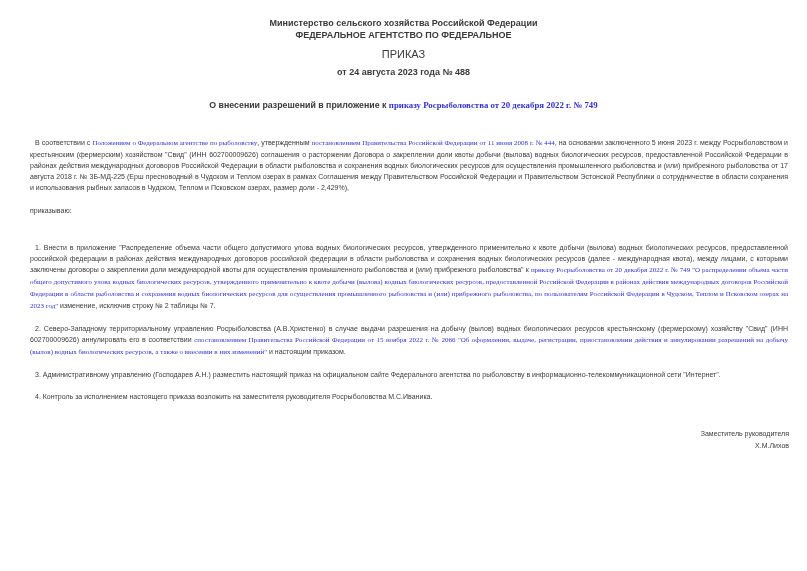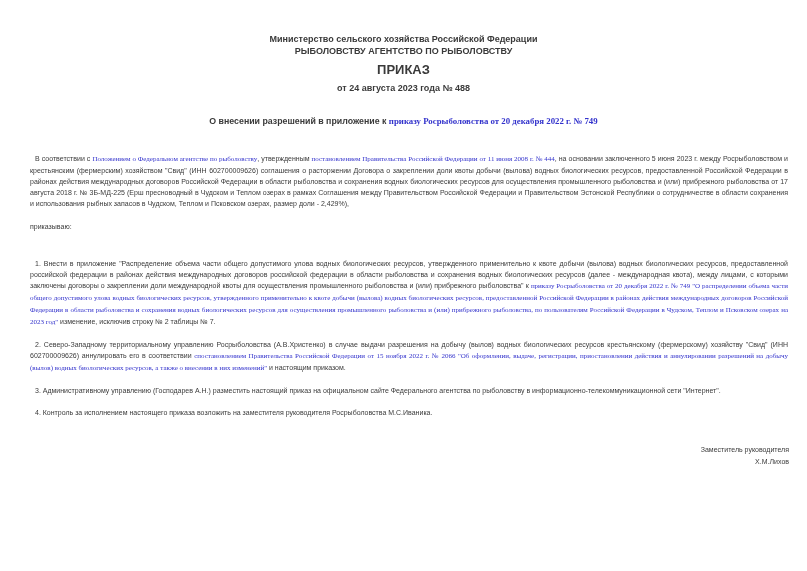--- a/index.html
+++ b/index.html
@@ -11,30 +11,30 @@
     position: relative;
     width: 807px;
     height: 571px;
     background: #ffffff;
     font-family: "Liberation Sans", sans-serif;
     color: #3a3a3a;
     overflow: hidden;
   }
   .doc-header {
     text-align: center;
-    padding-top: 33px;
+    padding-top: 17px;
   }
   .h-line {
     font-size: 9px;
     font-weight: 700;
     line-height: 12px;
   }
   .doc-type {
-    font-size: 13px;
-    font-weight: 700;
+    font-size: 11px;
+    font-weight: 400;
     line-height: 12px;
     margin-top: 7px;
   }
   .doc-date {
     font-size: 9px;
     font-weight: 700;
     line-height: 12px;
     margin-top: 6px;
     text-align: center;
   }
@@ -79,21 +79,21 @@
     line-height: 11.5px;
   }
 </style>
 </head>
 <body>
 
 <div class="page">
 
   <div class="doc-header">
     <div class="h-line">Министерство сельского хозяйства Российской Федерации</div>
-    <div class="h-line">РЫБОЛОВСТВУ АГЕНТСТВО ПО РЫБОЛОВСТВУ</div>
+    <div class="h-line">ФЕДЕРАЛЬНОЕ АГЕНТСТВО ПО ФЕДЕРАЛЬНОЕ</div>
     <div class="doc-type">ПРИКАЗ</div>
     <div class="doc-date">от 24 августа 2023 года № 488</div>
     <div class="doc-title"><span>О внесении разрешений в приложение к </span><span class="link">приказу Росрыболовства от 20 декабря 2022 г. № 749</span></div>
   </div>
 
   <div class="content">
     <p class="para intro"><span>В соответствии с </span><span class="link">Положением о Федеральном агентстве по рыболовству</span><span>, утвержденным </span><span class="link">постановлением Правительства Российской Федерации от 11 июня 2008 г. № 444</span><span>, на основании заключенного 5 июня 2023 г. между Росрыболовством и крестьянским (фермерским) хозяйством "Свид" (ИНН 602700009626) соглашения о расторжении Договора о закреплении доли квоты добычи (вылова) водных биологических ресурсов, предоставленной Российской Федерации в районах действия международных договоров Российской Федерации в области рыболовства и сохранения водных биологических ресурсов для осуществления промышленного рыболовства и (или) прибрежного рыболовства от 17 августа 2018 г. № 3Б-МД-225 (Ерш пресноводный в Чудском и Теплом озерах в рамках Соглашения между Правительством Российской Федерации и Правительством Эстонской Республики о сотрудничестве в области сохранения и использования рыбных запасов в Чудском, Теплом и Псковском озерах, размер доли - 2,429%),</span></p>
     <p class="para order-word">приказываю:</p>
     <p class="para order-item first-item"><span>1. Внести в приложение "Распределение объема части общего допустимого улова водных биологических ресурсов, утвержденного применительно к квоте добычи (вылова) водных биологических ресурсов, предоставленной российской федерации в районах действия международных договоров российской федерации в области рыболовства и сохранения водных биологических ресурсов (далее - международная квота), между лицами, с которыми заключены договоры о закреплении доли международной квоты для осуществления промышленного рыболовства и (или) прибрежного рыболовства" к </span><span class="link">приказу Росрыболовства от 20 декабря 2022 г. № 749 "О распределении объема части общего допустимого улова водных биологических ресурсов, утвержденного применительно к квоте добычи (вылова) водных биологических ресурсов, предоставленной Российской Федерации в районах действия международных договоров Российской Федерации в области рыболовства и сохранения водных биологических ресурсов для осуществления промышленного рыболовства и (или) прибрежного рыболовства, по пользователям Российской Федерации в Чудском, Теплом и Псковском озерах на 2023 год"</span><span> изменение, исключив строку № 2 таблицы № 7.</span></p>
     <p class="para order-item"><span>2. Северо-Западному территориальному управлению Росрыболовства (А.В.Христенко) в случае выдачи разрешения на добычу (вылов) водных биологических ресурсов крестьянскому (фермерскому) хозяйству "Свид" (ИНН 602700009626) аннулировать его в соответствии </span><span class="link">спостановлением Правительства Российской Федерации от 15 ноября 2022 г. № 2066 "Об оформлении, выдаче, регистрации, приостановлении действия и аннулировании разрешений на добычу (вылов) водных биологических ресурсов, а также о внесении в них изменений"</span><span> и настоящим приказом.</span></p>

